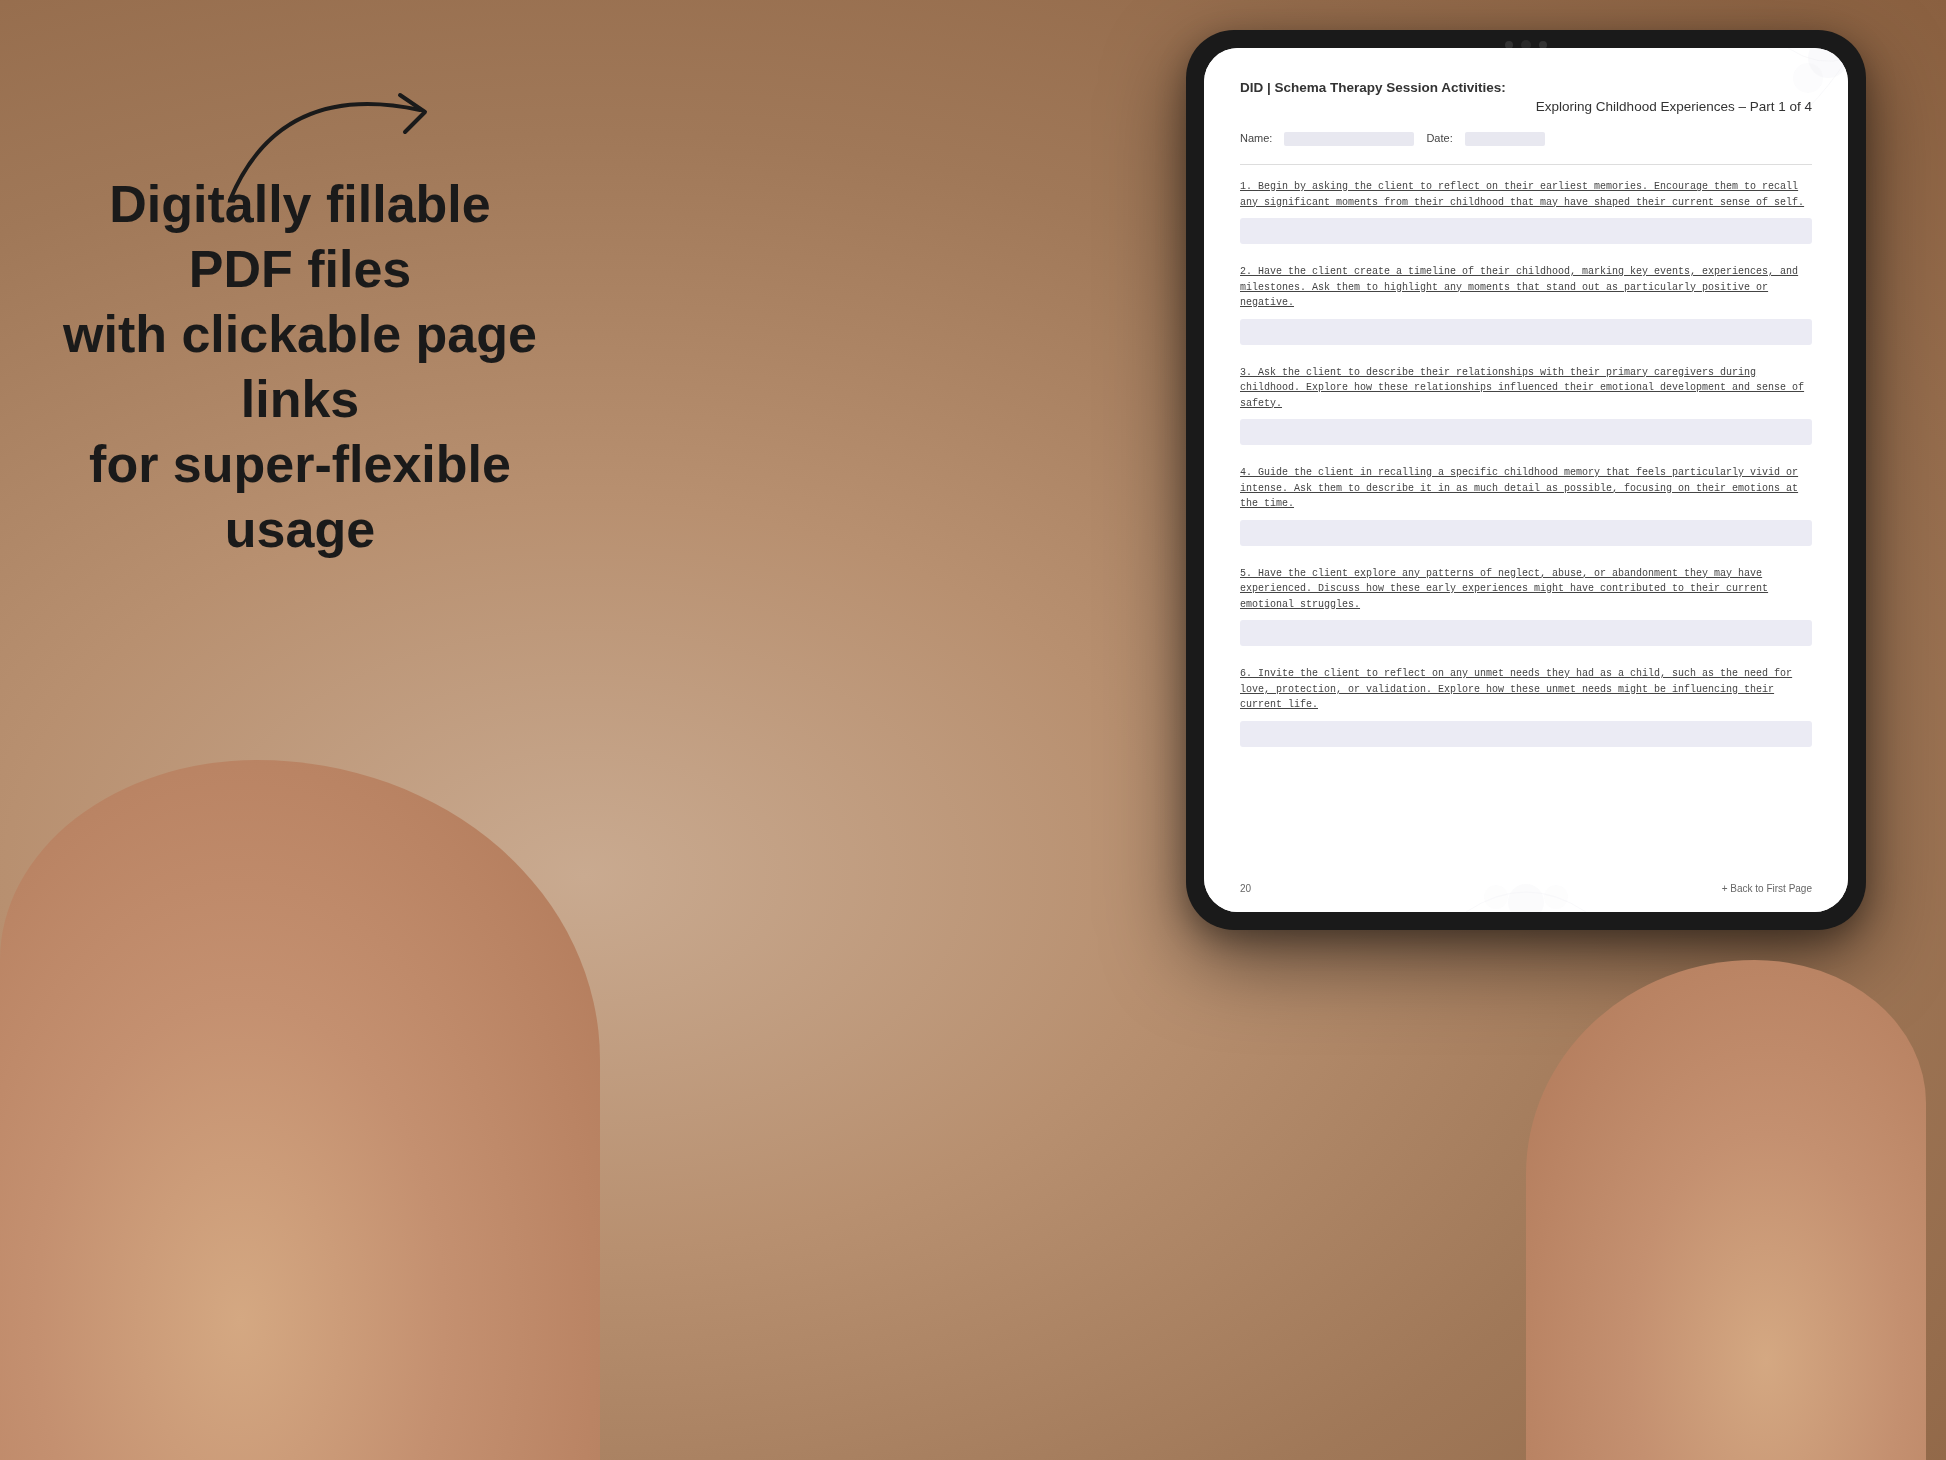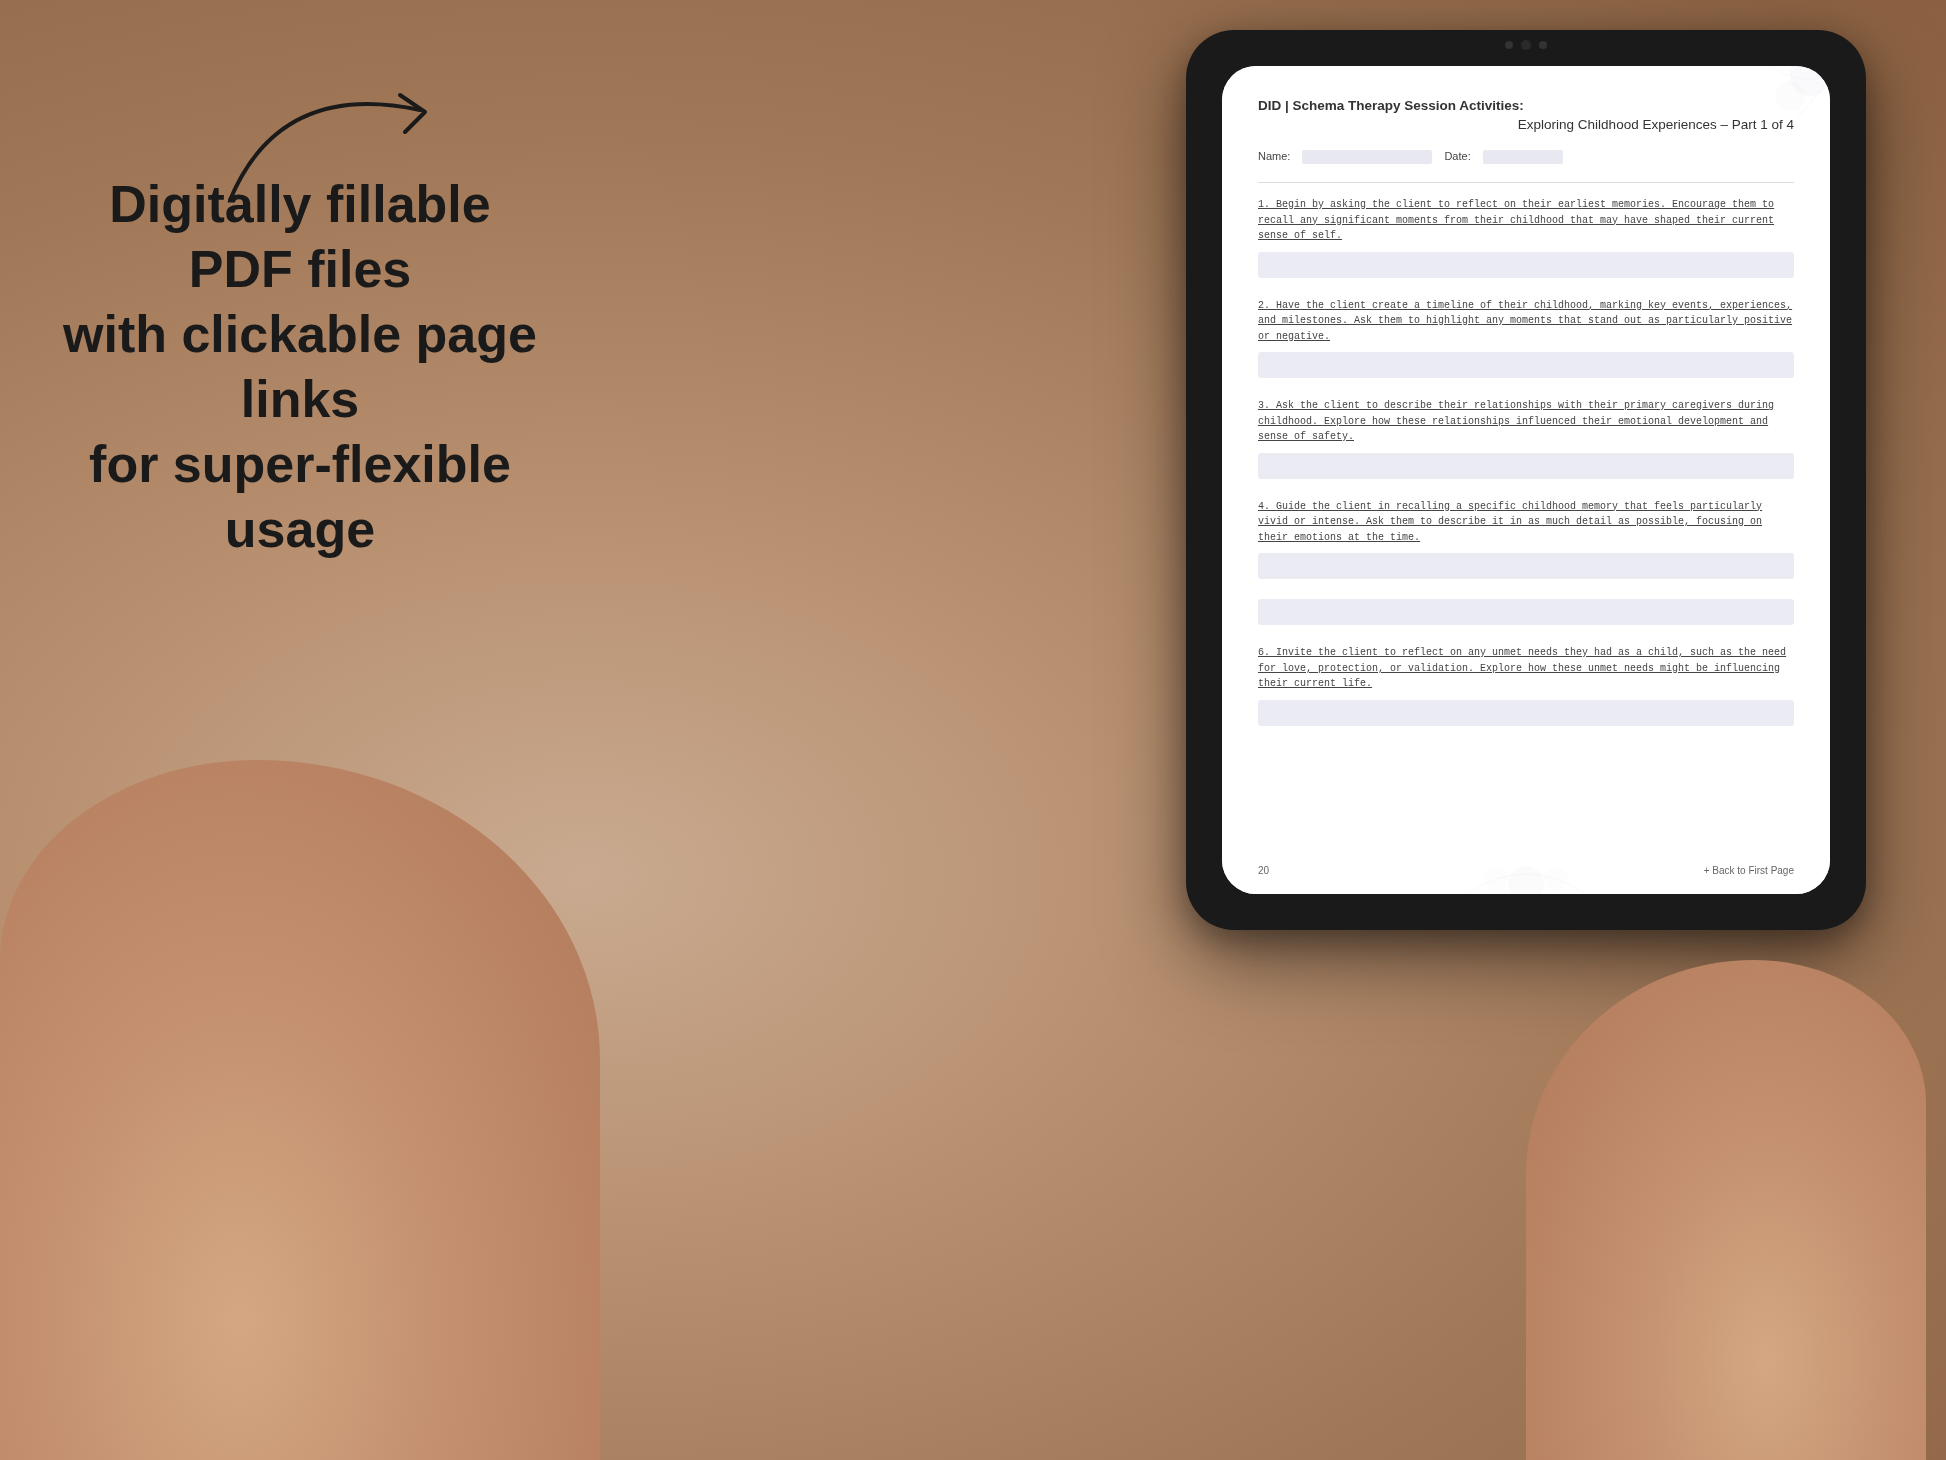--- a/index.html
+++ b/index.html
@@ -54,21 +54,21 @@
       width: 680px;
       height: 900px;
       z-index: 5;
     }
 
     .tablet-outer {
       width: 100%;
       height: 100%;
       background: #1a1a1a;
       border-radius: 48px;
-      padding: 36px;
+      padding: 18px;
       box-shadow: 0 30px 80px rgba(0,0,0,0.5), 0 10px 30px rgba(0,0,0,0.3);
       position: relative;
     }
 
     .tablet-camera-bar {
       position: absolute;
       top: 10px;
       left: 50%;
       transform: translateX(-50%);
       display: flex;
@@ -300,20 +300,21 @@
           <div class="doc-item-text"><span>3.</span> <span>Ask the client to describe their relationships with their primary caregivers during childhood. Explore how these relationships influenced their emotional development and sense of safety.</span></div>
           <div class="doc-answer-box"></div>
         </div>
 
         <div class="doc-item">
           <div class="doc-item-text"><span>4.</span> <span>Guide the client in recalling a specific childhood memory that feels particularly vivid or intense. Ask them to describe it in as much detail as possible, focusing on their emotions at the time.</span></div>
           <div class="doc-answer-box"></div>
         </div>
 
         <div class="doc-item">
+          <div class="doc-item-text"><span>5.</span> <span>Have the client explore any patterns of neglect, abuse, or abandonment they may have experienced. Discuss how these early experiences might have contributed to their current emotional struggles.</span></div>
           <div class="doc-answer-box"></div>
         </div>
 
         <div class="doc-item">
           <div class="doc-item-text"><span>6.</span> <span>Invite the client to reflect on any unmet needs they had as a child, such as the need for love, protection, or validation. Explore how these unmet needs might be influencing their current life.</span></div>
           <div class="doc-answer-box"></div>
         </div>
 
         <div class="doc-footer">
           <span>20</span>

